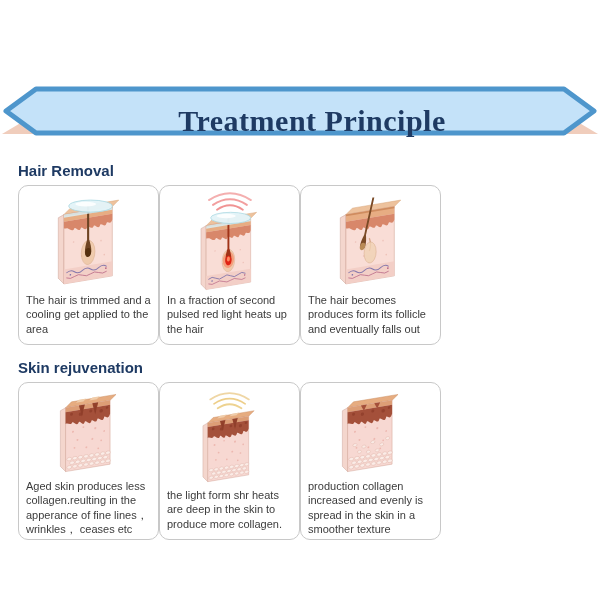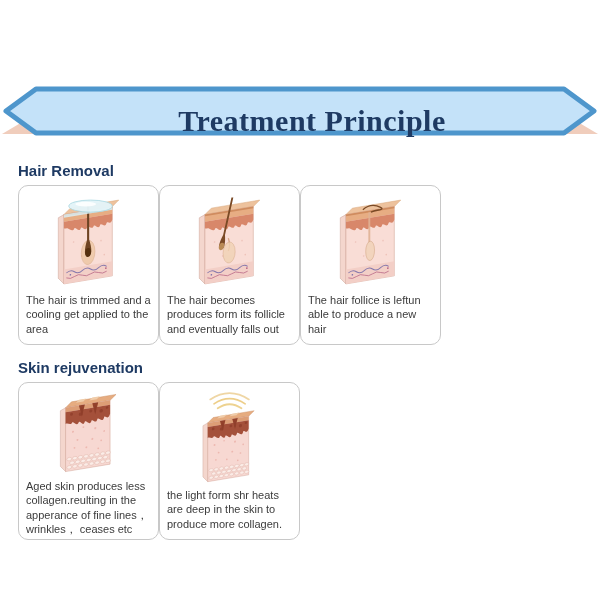--- a/index.html
+++ b/index.html
@@ -215,41 +215,44 @@
       <div class="illu">
         <svg viewBox="10 0 104 124" height="100">
           <use href="#block-normal"></use>
             <use href="#hair-brown"></use>
             <use href="#gel"></use>
         </svg>
       </div>
       <p class="caption">The hair is trimmed and a cooling get applied to the area</p>
     </div>
 
+    <div class="card">
+      <div class="illu">
+        <svg viewBox="10 0 104 124" height="100">
+          <g transform="translate(4,16) scale(0.92)">
+            <use href="#block-normal"></use>
+              <use href="#hair-red"></use>
+              <use href="#gel"></use>
+          </g>
+          <use href="#arcs-red"></use>
+        </svg>
+      </div>
+      <p class="caption">In a fraction of second pulsed red light heats up the hair</p>
+    </div>
 
     <div class="card">
       <div class="illu">
         <svg viewBox="10 0 104 124" height="100">
           <use href="#block-normal"></use>
             <use href="#hair-tilt"></use>
         </svg>
       </div>
       <p class="caption">The hair becomes produces form its follicle and eventually falls out</p>
     </div>
 
-    <div class="card">
-      <div class="illu">
-        <svg viewBox="10 0 104 124" height="100">
-          <use href="#block-normal"></use>
-            <use href="#follicle-empty"></use>
-            <use href="#surface-hair"></use>
-        </svg>
-      </div>
-      <p class="caption">The hair follice is leftun able to produce a new hair</p>
-    </div>
   </div>
 
   <h2 class="section-heading second">Skin rejuvenation</h2>
 
   <div class="grid row2">
     <div class="card">
       <div class="illu">
         <svg viewBox="10 0 104 124" height="92">
           <use href="#block-aged-deep"></use>
         </svg>
@@ -263,15 +266,24 @@
           <g transform="translate(4,16) scale(0.92)">
             <use href="#block-aged-deep"></use>
           </g>
           <use href="#arcs-gold"></use>
         </svg>
       </div>
       <p class="caption">the light form shr heats are deep in the skin to produce more collagen.</p>
     </div>
 
 
+    <div class="card">
+      <div class="illu">
+        <svg viewBox="10 0 104 124" height="92">
+          <use href="#block-aged-smooth"></use>
+            <use href="#pebbles-extra"></use>
+        </svg>
+      </div>
+      <p class="caption">production collagen increased and evenly is spread in the skin in a smoother texture</p>
+    </div>
   </div>
 
 </div>
 
 </body></html>

